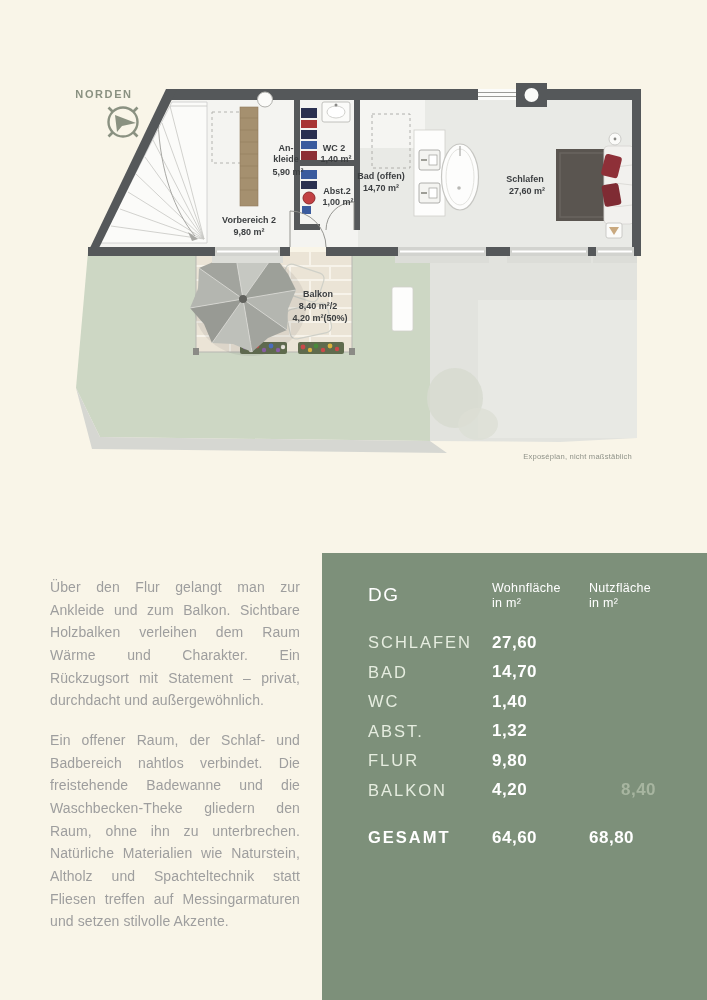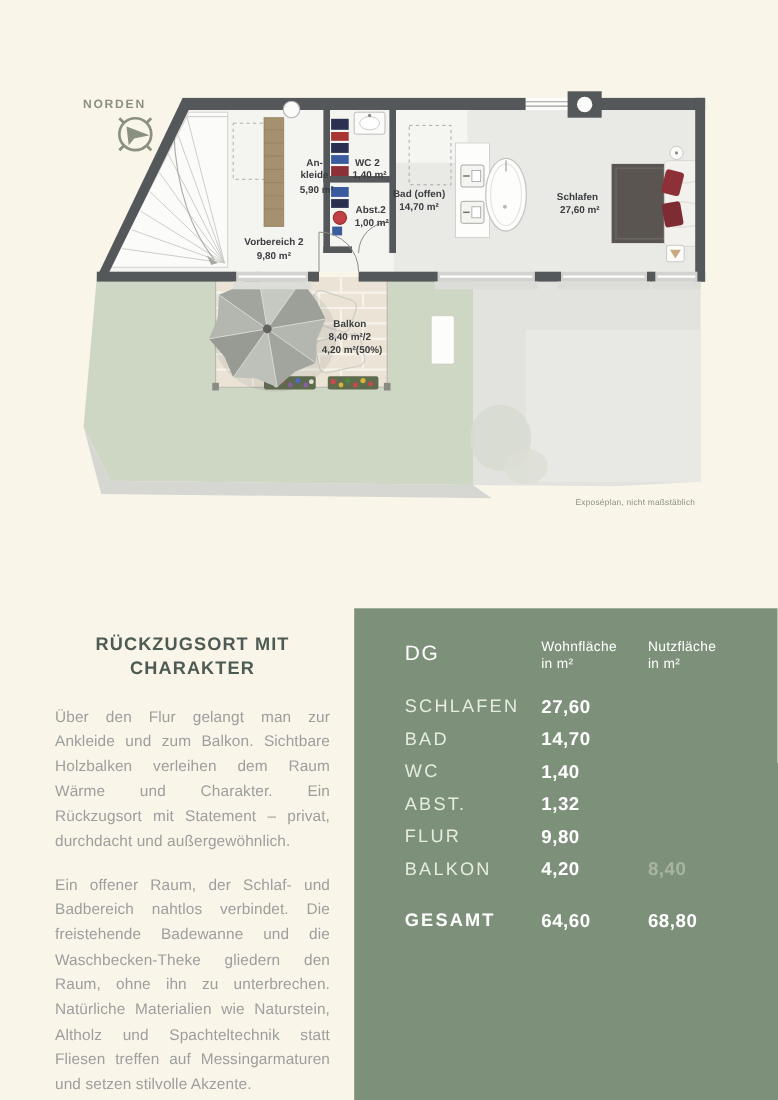--- a/index.html
+++ b/index.html
@@ -32,21 +32,21 @@
     position:absolute;left:322px;top:553px;right:0;bottom:0;
     background:var(--c-panel,#7d907a);color:#fff;
   }
   .thead{position:absolute;left:46px;top:28px;display:grid;grid-template-columns:124px 97px auto;align-items:start;}
   .dg{font-size:19px;font-weight:400;letter-spacing:1.5px;padding-top:3px;}
   .colh{font-size:12.5px;font-weight:400;line-height:1.22;letter-spacing:.3px;}
   .tbody{position:absolute;left:46px;top:75px;width:320px;}
   .trow{display:grid;grid-template-columns:124px 97px auto;height:29.5px;align-items:center;}
   .tlabel{font-size:16.5px;font-weight:400;letter-spacing:2px;color:#e6ede0;}
   .tval{font-size:17px;font-weight:700;letter-spacing:.5px;color:#ffffff;}
-  .tval.muted{color:#a7b5a0;}
+  .tval.muted{color:#a7b5a0;text-align:center;}
   .trow.total{margin-top:18px;}
   .trow.total .tlabel{font-weight:700;color:#ffffff;}
 </style>
 </head>
 <body>
 
 <div class="plan-wrap">
 <svg width="707" height="480" viewBox="0 0 707 480">
 
   <g>
@@ -309,22 +309,20 @@
       </g>
       <path d="M -8,-7 L 13,1 L -1,4 L -6,10 Z" fill="#8a9181"></path>
     </g>
   </g>
 
   <text class="plan-caption" x="632" y="459" text-anchor="end">Exposéplan, nicht maßstäblich</text>
 </svg>
 </div>
 
 <div class="intro">
-  <h1><span>RÜCKZUGSORT MIT</span><br>
-  <span>CHARAKTER</span></h1>
   <p>Über den Flur gelangt man zur Ankleide und zum Balkon. Sichtbare Holzbalken verleihen dem Raum Wärme und Charakter. Ein Rückzugsort mit Statement – privat, durchdacht und außergewöhnlich.</p>
   <p>Ein offener Raum, der Schlaf- und Badbereich nahtlos verbindet. Die freistehende Badewanne und die Waschbecken-Theke gliedern den Raum, ohne ihn zu unterbrechen. Natürliche Materialien wie Naturstein, Altholz und Spachteltechnik statt Fliesen treffen auf Messingarmaturen und setzen stilvolle Akzente.</p>
 </div>
 
 <div class="panel">
   <div class="thead">
     <div class="dg">DG</div>
     <div class="colh">
       <div>Wohnfläche</div>
       <div>in m²</div>

